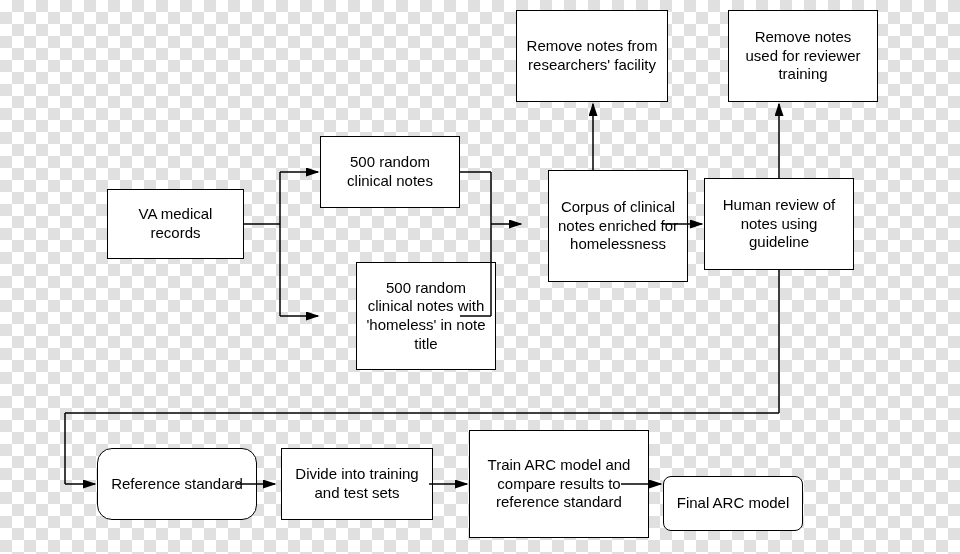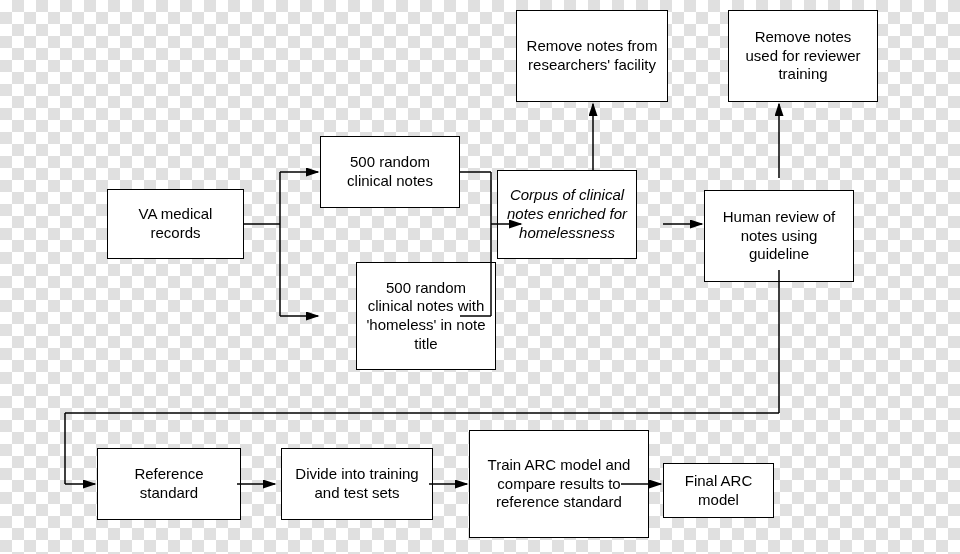--- a/index.html
+++ b/index.html
@@ -46,49 +46,49 @@
 </div>
 
 <div class="box" style="left:320px; top:136px; width:140px; height:72px;">
   <span>500 random clinical notes</span>
 </div>
 
 <div class="box" style="left:320px; top:262px; width:140px; height:108px;margin-left:36px;">
   <span>500 random clinical notes with 'homeless' in note title</span>
 </div>
 
-<div class="box" style="left:497px; top:170px; width:140px; height:89px;font-style:italic;">
+<div class="box" style="left:548px; top:170px; width:140px; height:112px;">
   <span>Corpus of clinical notes enriched for homelessness</span>
 </div>
 
 <div class="box" style="left:516px; top:10px; width:152px; height:92px;">
   <span>Remove notes from researchers' facility</span>
 </div>
 
-<div class="box" style="left:704px; top:178px; width:150px; height:92px;margin-top:12px;">
+<div class="box" style="left:704px; top:178px; width:150px; height:92px;">
   <span>Human review of notes using guideline</span>
 </div>
 
 <div class="box" style="left:704px; top:10px; width:150px; height:92px;margin-left:24px;">
   <span>Remove notes used for reviewer training</span>
 </div>
 
-<div class="box" style="left:97px; top:448px; width:144px; height:72px;">
+<div class="box" style="left:97px; top:448px; width:160px; height:72px;border-radius:15px;">
   <span>Reference standard</span>
 </div>
 
 <div class="box" style="left:281px; top:448px; width:152px; height:72px;">
   <span>Divide into training and test sets</span>
 </div>
 
 <div class="box" style="left:469px; top:430px; width:180px; height:108px;">
   <span>Train ARC model and compare results to reference standard</span>
 </div>
 
-<div class="box" style="left:663px; top:463px; width:111px; height:55px;">
+<div class="box" style="left:663px; top:476px; width:140px; height:55px;border-radius:8px;">
   <span>Final ARC model</span>
 </div>
 
 <svg class="conn">
   <defs>
     <marker id="arrow" markerWidth="10" markerHeight="10" refX="8" refY="3" orient="auto" markerUnits="strokeWidth">
       <path d="M0,0 L9,3 L0,6 Z" fill="#000"></path>
     </marker>
   </defs>
 

